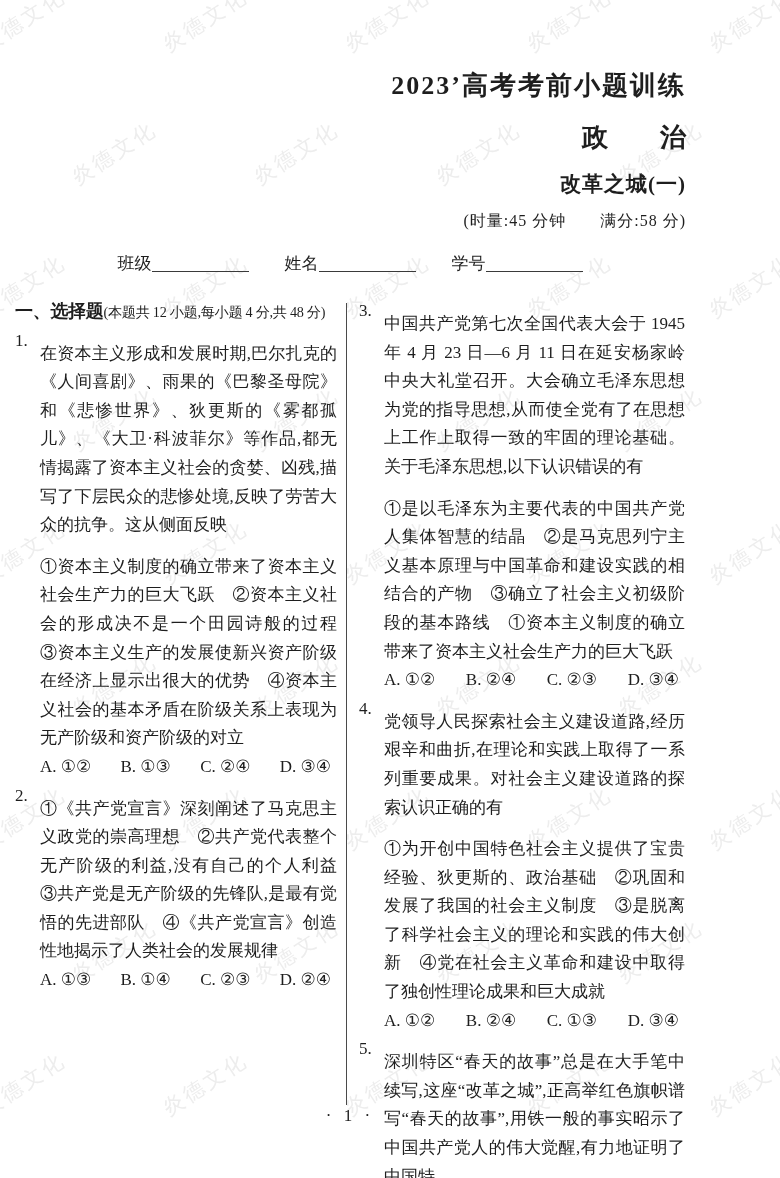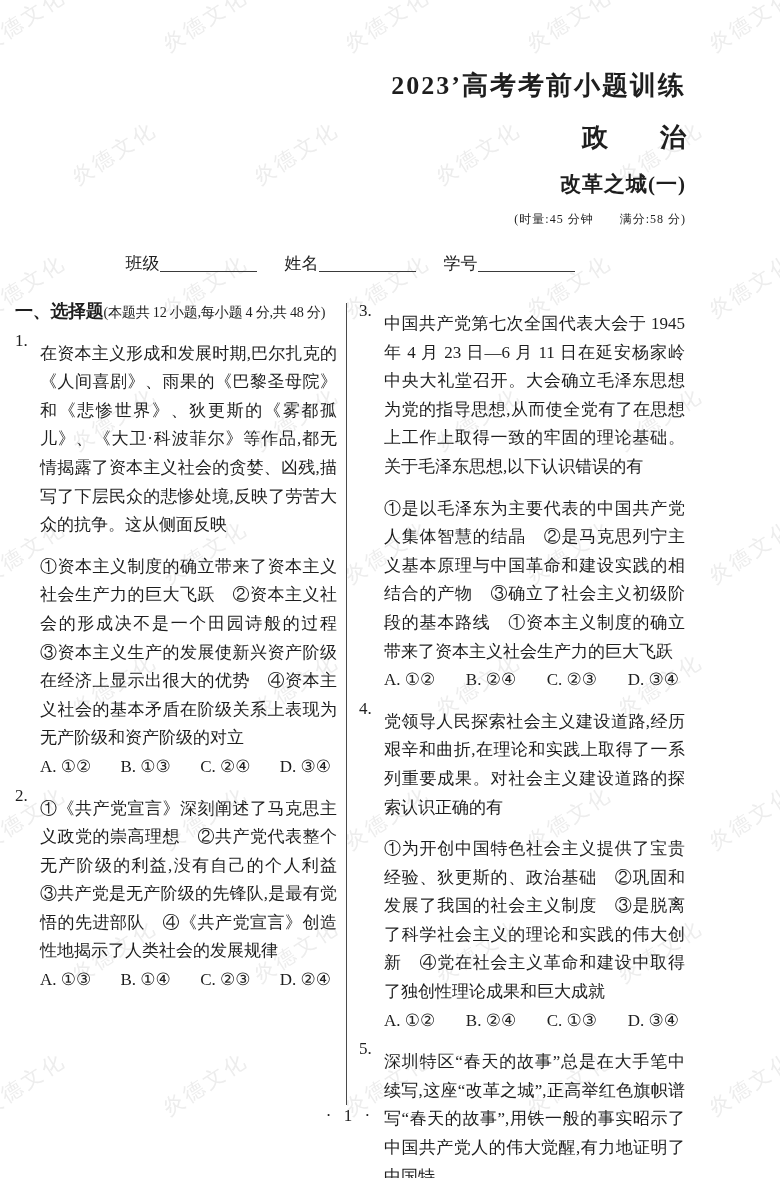--- a/index.html
+++ b/index.html
@@ -15,26 +15,26 @@
     transform:rotate(-33deg);white-space:nowrap;
     font-family:"Liberation Sans","DejaVu Sans",sans-serif;
   }
   .content{position:absolute;inset:0;z-index:1;}
 
   
   .hdr{position:absolute;left:14px;width:672px;text-align:right;}
   .exam-title{top:68px;font-size:26px;font-weight:bold;letter-spacing:2px;}
   .subject-title{top:120px;font-size:26px;font-weight:bold;}
   .set-title{top:170px;font-size:21px;font-weight:bold;letter-spacing:1px;}
-  .exam-meta{top:211px;font-size:12px;letter-spacing:1px;}
+  .exam-meta{top:211px;font-size:16px;letter-spacing:1px;}
 
   
   .fields{
     position:absolute;top:252px;left:14px;width:672px;
-    display:flex;justify-content:center;gap:28px;font-size:17px;
+    display:flex;justify-content:center;gap:36px;font-size:17px;
   }
   .field{white-space:nowrap;}
   .blank{
     display:inline-block;width:97px;height:1em;
     border-bottom:1px solid #3a3a3a;vertical-align:-3px;
   }
 
   
   .col{position:absolute;top:297px;font-size:17px;line-height:28.6px;}
   .col-left{left:15px;width:322px;}

